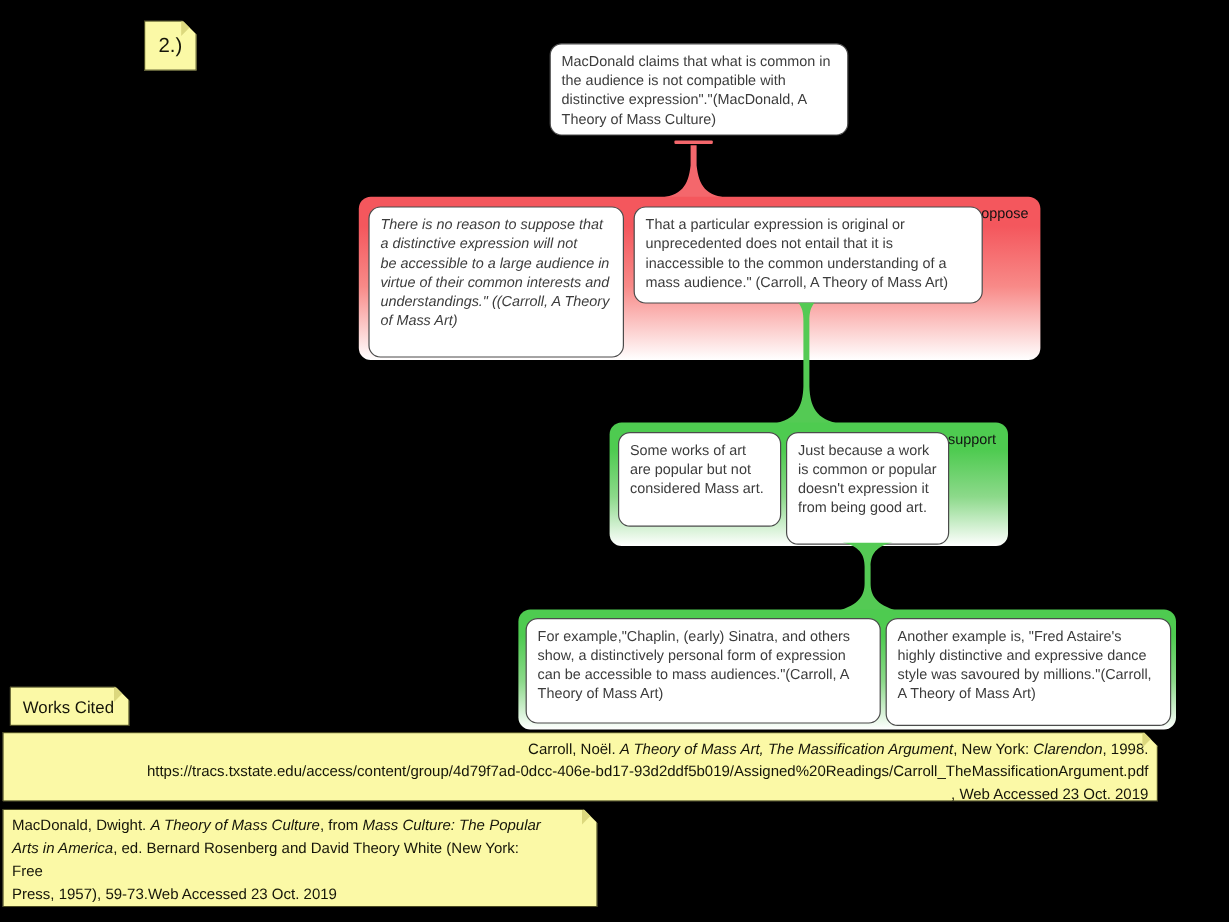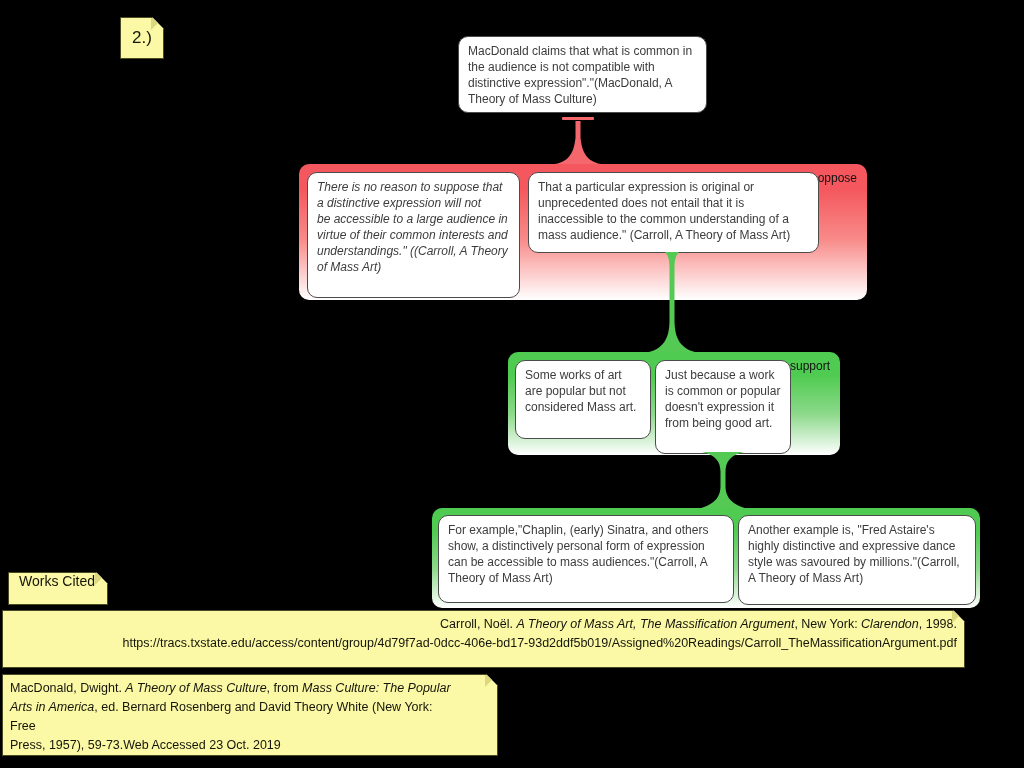--- a/index.html
+++ b/index.html
@@ -63,21 +63,21 @@
     border-style: solid;
     border-width: 0 0 12px 12px;
     border-color: transparent transparent transparent #dcd87e;
   }
   .note-number {
     font-size: 17px;
     display: flex; align-items: center; justify-content: center;
   }
   .note-title {
     font-size: 14px;
-    display: flex; 
+    display: flex; align-items: center;
     padding-left: 10px;
   }
   .note-citation {
     font-size: 12.5px;
     padding: 4px 7px;
   }
   .note-citation .cit-line { white-space: nowrap; line-height: 19px; }
   .note-citation .it { font-style: italic; }
 </style>
 </head>
@@ -128,20 +128,21 @@
   <div class="note note-title" style="left:8px; top:572px; width:100px; height:33px;">
     <span class="fold"></span>
     <span>Works Cited</span>
   </div>
 
   <div class="note note-citation" style="left:2px; top:610px; width:963px; height:58px;text-align:right;">
     <span class="fold"></span>
     <div>
         <div class="cit-line"><span>Carroll, Noël. </span><span class="it">A Theory of Mass Art, The Massification Argument</span><span>, New York: </span><span class="it">Clarendon</span><span>, 1998.</span></div>
         <div class="cit-line"><span>https://tracs.txstate.edu/access/content/group/4d79f7ad-0dcc-406e-bd17-93d2ddf5b019/Assigned%20Readings/Carroll_TheMassificationArgument.pdf</span></div>
+        <div class="cit-line"><span>, Web Accessed 23 Oct. 2019</span></div>
       </div>
   </div>
 
   <div class="note note-citation" style="left:2px; top:674px; width:496px; height:82px;">
     <span class="fold"></span>
     <div>
         <div class="cit-line"><span>MacDonald, Dwight. </span><span class="it">A Theory of Mass Culture</span><span>, from </span><span class="it">Mass Culture: The Popular</span></div>
         <div class="cit-line"><span class="it">Arts in America</span><span>, ed. Bernard Rosenberg and David Theory White (New York:</span></div>
         <div class="cit-line"><span>Free</span></div>
         <div class="cit-line"><span>Press, 1957), 59-73.Web Accessed 23 Oct. 2019</span></div>

